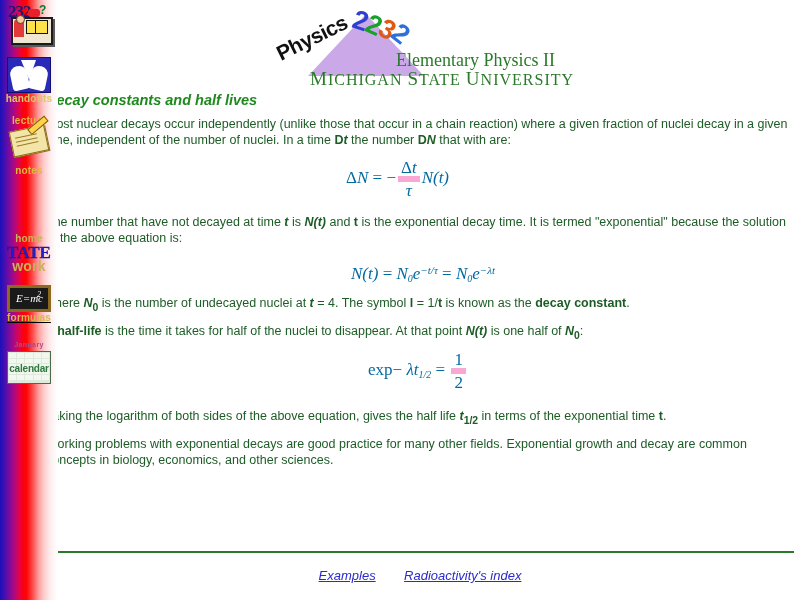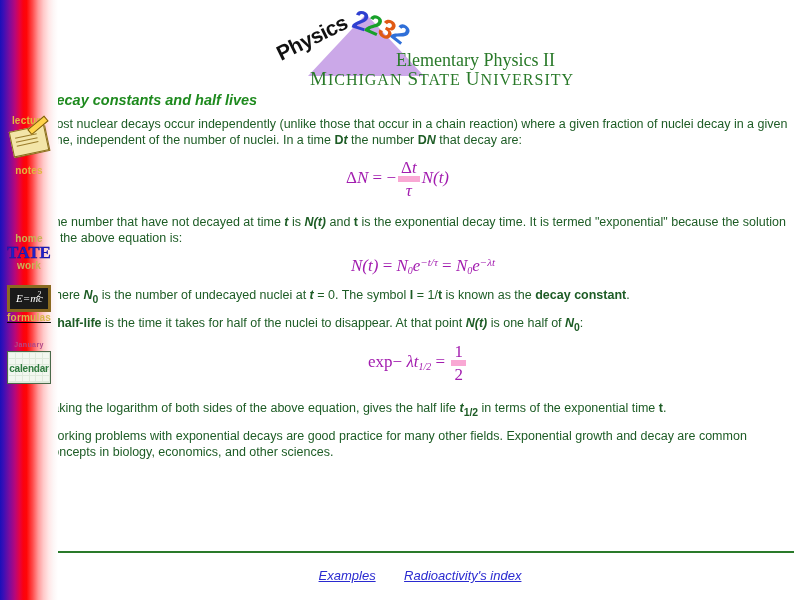--- a/index.html
+++ b/index.html
@@ -167,21 +167,21 @@
 
   
   #ic-capa { top: 234px; height: 46px; }
   #lbl-home { color: #c7b257; font-size: 10px; text-align: center; }
   #lbl-capa {
     font-family: "Liberation Serif", serif;
     font-weight: bold; font-size: 17px; color: #2020c8;
     letter-spacing: 0px; line-height: 17px;
     -webkit-text-stroke: .3px #101090;
   }
-  #lbl-work { color: #c7b257; font-size: 10px; }
+  #lbl-work { color: #c7b257; font-size: 14px; }
 
   
   #ic-formulas { top: 285px; height: 48px; text-decoration: underline; }
   .blackboard {
     position: relative; width: 44px; height: 27px; margin: 0 auto 1px;
     background: #1a1a1a; border: 3px solid #8a6a20;
     box-sizing: border-box;
   }
   .blackboard .eq {
     position:absolute; left:6px; top:4px;
@@ -193,21 +193,21 @@
     font-family:"Liberation Serif", serif; font-size:8px; font-style:italic;
   }
   #lbl-formulas { color: #d8b84a; }
 
   
   #ic-calendar { top: 340px; height: 52px; }
   #lbl-january { color: #b04a8a; font-size: 7px; letter-spacing:.4px; }
   .calgrid {
     width: 44px; height: 33px; margin: 1px auto 0;
     background: #dfe9dc; border: 1px solid #4a6a4a;
-    display: grid; grid-template-columns: repeat(6, 1fr);
+    display: grid; grid-template-columns: repeat(5, 1fr);
     grid-template-rows: repeat(5, 1fr);
     gap: 1px; padding: 1px; box-sizing: border-box;
     position: relative;
   }
   .calgrid i { background: #f2f7f0; display:block; }
   .calword {
     position: absolute; left: 0; right: 0; top: 11px;
     text-align: center; font-size: 10px; font-weight: bold;
     color: #2f7a3f; letter-spacing: -.2px;
   }
@@ -280,21 +280,21 @@
     line-height: 15.5px;
     color: #1d5c25;
   }
   p.body-text b { color: #1d5c25; }
   p.body-text i { font-style: italic; }
 
   
   .eqbox {
     text-align: left;
     font-family: "Liberation Serif", serif;
-    color: #a21caf;
+    color: #0369a1;
     margin: 4px 0 6px 0;
   }
   .eq-inner {
     display: inline-block;
     font-size: 17px;
     font-style: italic;
   }
   .frac {
     display: inline-block;
     vertical-align: middle;
@@ -305,21 +305,21 @@
     display: block; padding: 0 3px;
     border-bottom: 6px solid #f9a8d4;
     line-height: 16px;
   }
   .frac .den { display: block; padding: 0 3px; line-height: 17px; }
   sub.s { font-size: 10px; font-style: italic; vertical-align: -3px;}
   sup.s { font-size: 11px; font-style: italic; vertical-align: 5px;}
   .upr { font-style: normal; }
 
   #eq1 { margin-left: 300px; margin-top: 12px; margin-bottom: 16px;}
-  #eq2 { margin-left: 305px; margin-top: 10px; margin-bottom: 12px;}
+  #eq2 { margin-left: 305px; margin-top: 18px; margin-bottom: 12px;}
   #eq3 { margin-left: 322px; margin-top: 8px; margin-bottom: 18px; text-decoration: underline;}
   #eq4 { margin-left: 300px; margin-top: 14px; margin-bottom: 16px;}
 
   
   #footer-rule {
     position: absolute; left: 46px; top: 551px; width: 748px;
     height: 0; border: none; border-top: 2px solid #2a7a2a; margin: 0;
   }
   #footer-links {
     position: absolute; left: 46px; top: 566px; width: 748px;
@@ -332,21 +332,40 @@
     color: #2a2ad0;
     text-decoration: underline;
     margin: 0 12px;
   }
 </style>
 </head>
 <body>
 
 <div id="sidebar">
 
-
+  <div class="side-item" id="ic-232">
+    <div class="icon232">
+      <span class="num">232</span>
+      <span class="numq">?</span>
+      <span class="redblob"></span>
+      <span class="box"></span>
+      <span class="figure"></span>
+      <span class="head"></span>
+      <span class="rpanel"></span>
+    </div>
+  </div>
+
+  <div class="side-item" id="ic-handouts">
+    <div class="hands">
+      <span class="palmL"></span>
+      <span class="palmR"></span>
+      <span class="sheet"></span>
+    </div>
+    <span class="side-label" id="lbl-handouts">handouts</span>
+  </div>
 
   <div class="side-item" id="ic-lecture">
     <span class="side-label" id="lbl-lecture">lecture</span>
     <div class="notepad">
       <span class="ln"></span>
       <span class="ln"></span>
       <span class="ln"></span>
       <span class="pencil"></span>
     </div>
     <span class="side-label" id="lbl-notes">notes</span>
@@ -418,33 +437,33 @@
     <span class="d1">2</span><span class="d2">2</span><span class="d3">3</span><span class="d4">2</span>
   </div>
   <div id="msu"><span class="caps">M</span><span>ICHIGAN </span><span class="caps">S</span><span>TATE </span><span class="caps">U</span><span>NIVERSITY</span></div>
   <div id="elem-phys">Elementary Physics II</div>
 </div>
 
 <div id="content">
 
   <h1 id="page-title">Decay constants and half lives</h1>
 
-  <p class="body-text"><span>Most nuclear decays occur independently (unlike those that occur in a chain reaction) where a given fraction of nuclei decay in a given time, independent of the number of nuclei. In a time </span><b>D</b><b><i>t</i></b><span> the number </span><b>D</b><b><i>N</i></b><span> that decay are:</span></p>
+  <p class="body-text"><span>Most nuclear decays occur independently (unlike those that occur in a chain reaction) where a given fraction of nuclei decay in a given time, independent of the number of nuclei. In a time </span><b>D</b><b><i>t</i></b><span> the number </span><b>D</b><b><i>N</i></b><span> that with are:</span></p>
 
   <div class="eqbox" id="eq1">
     <span class="eq-inner"><span class="upr">Δ</span><span>N</span> <span class="upr">=</span> <span class="upr">−</span><span class="frac"><span class="num"><span class="upr">Δ</span><span>t</span></span><span class="den">τ</span></span><span>N(t)</span></span>
   </div>
 
   <p class="body-text"><span>The number that have not decayed at time </span><b><i>t</i></b><span> is </span><b><i>N(t)</i></b><span> and </span><b>t</b><span> is the exponential decay time. It is termed "exponential" because the solution to the above equation is:</span></p>
 
   <div class="eqbox" id="eq2">
     <span class="eq-inner"><span>N(t)</span> <span class="upr">=</span> <span>N</span><sub class="s">0</sub><span>e</span><sup class="s">−t/τ</sup> <span class="upr">=</span> <span>N</span><sub class="s">0</sub><span>e</span><sup class="s">−λt</sup></span>
   </div>
 
-  <p class="body-text"><span>where </span><b><i>N</i><sub>0</sub></b><span> is the number of undecayed nuclei at </span><b><i>t</i></b><span> = 0. The symbol </span><b>l</b><span> = 1/</span><b>t</b><span> is known as the </span><b>decay constant</b><span>.</span></p>
+  <p class="body-text"><span>where </span><b><i>N</i><sub>0</sub></b><span> is the number of undecayed nuclei at </span><b><i>t</i></b><span> = 4. The symbol </span><b>l</b><span> = 1/</span><b>t</b><span> is known as the </span><b>decay constant</b><span>.</span></p>
 
   <p class="body-text"><span>A </span><b>half-life</b><span> is the time it takes for half of the nuclei to disappear. At that point </span><b><i>N(t)</i></b><span> is one half of </span><b><i>N</i><sub>0</sub></b><span>:</span></p>
 
   <div class="eqbox" id="eq3">
     <span class="eq-inner"><span class="upr">exp</span><span class="upr">−</span> <span>λ</span><span>t</span><sub class="s">1/2</sub> <span class="upr">=</span> <span class="frac"><span class="num upr">1</span><span class="den upr">2</span></span></span>
   </div>
 
   <p class="body-text"><span>Taking the logarithm of both sides of the above equation, gives the half life </span><b><i>t</i><sub>1/2</sub></b><span> in terms of the exponential time </span><b>t</b><span>.</span></p>
 
 

